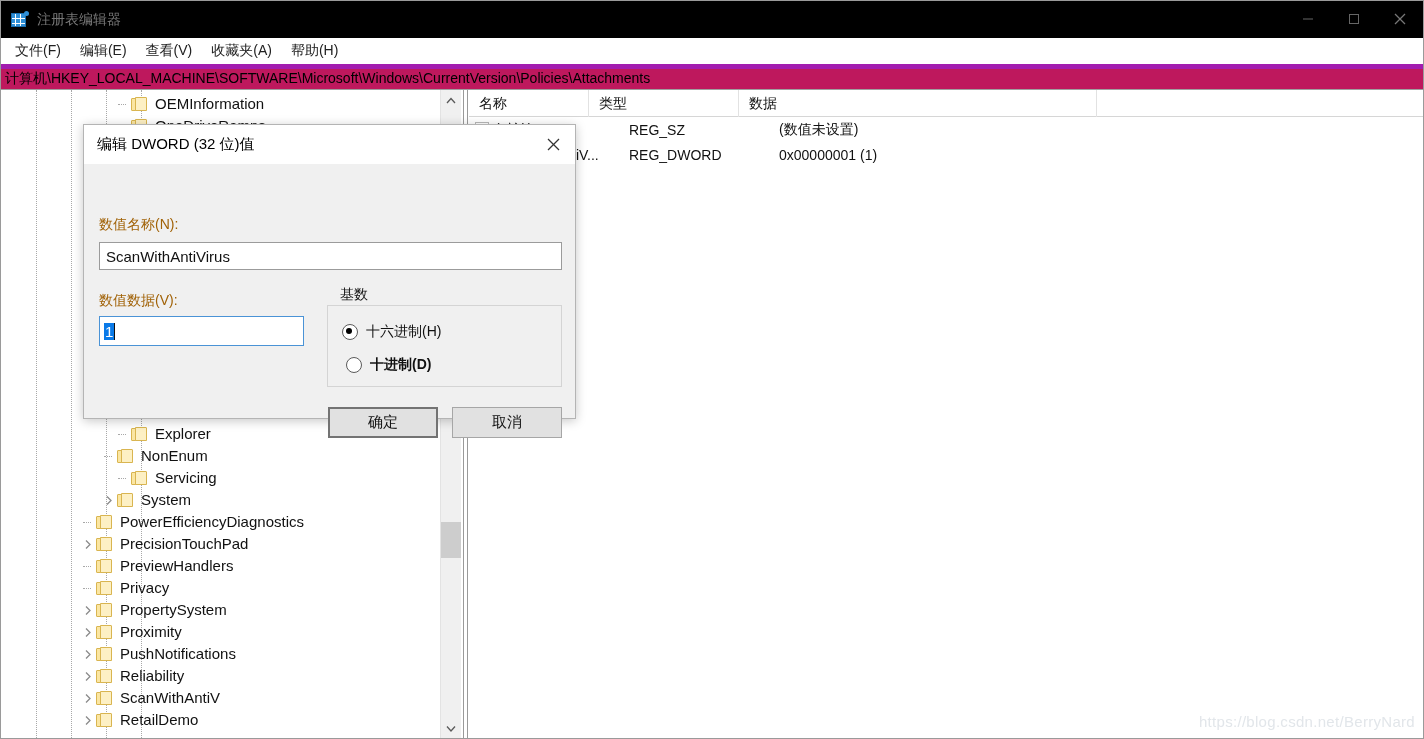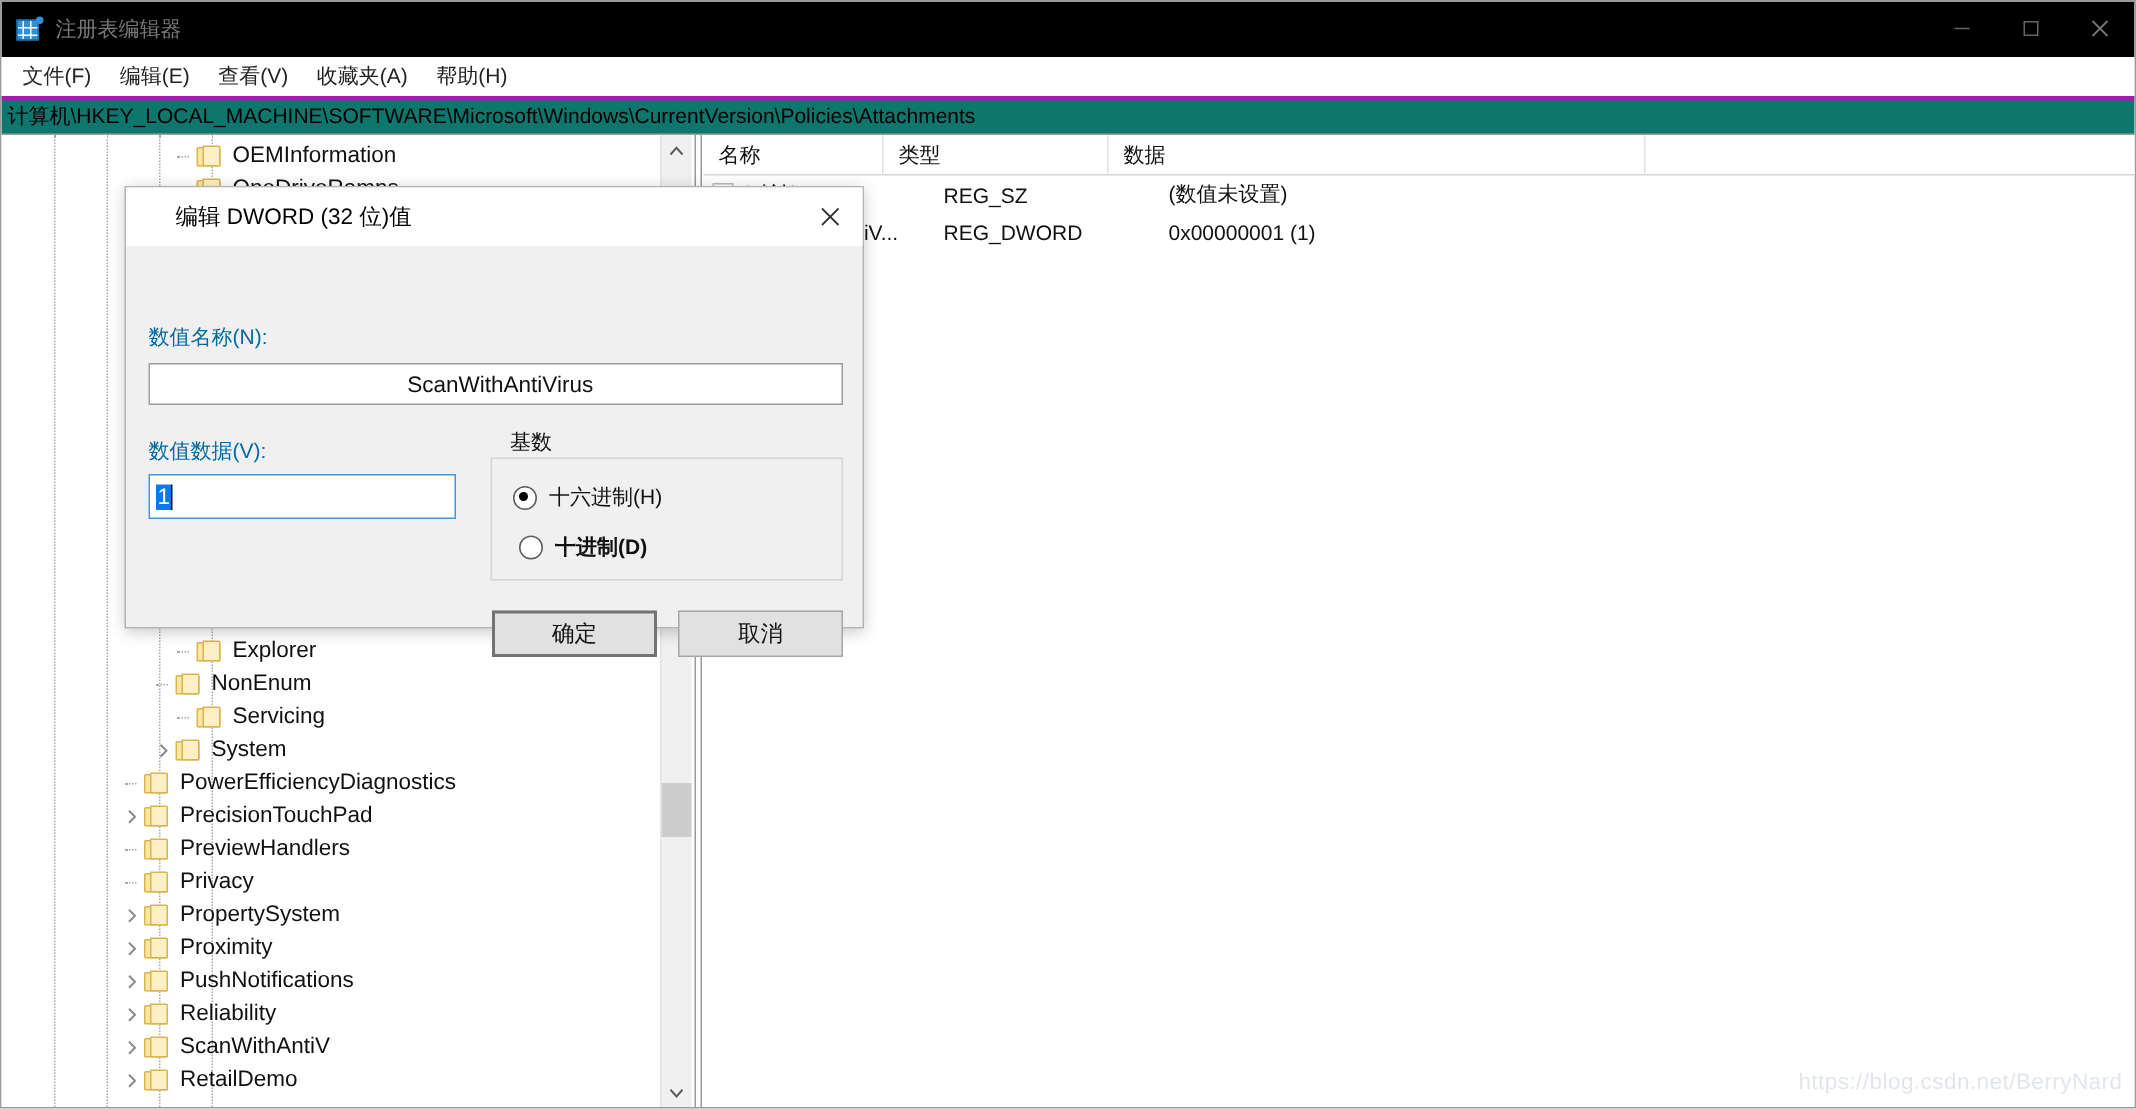--- a/index.html
+++ b/index.html
@@ -112,22 +112,22 @@
     margin-right: 5px;
     white-space: nowrap;
   }
 
   
   .addressbar {
     position: absolute;
     left: 0; top: 63px;
     width: 1422px;
     height: 26px;
-    background: #0f766e;
-    border-top: 3px solid #a21caf;
+    background: #be185d;
+    border-top: 5px solid #a21caf;
     border-bottom: 1px solid #a0a0a0;
     box-sizing: border-box;
     display: flex;
     align-items: center;
     padding-left: 4px;
     text-align: center;
   }
   .address-text {
     font-size: 14px;
     color: #000000;
@@ -342,51 +342,50 @@
     height: 39px;
     background: #ffffff;
     display: flex;
     align-items: center;
     justify-content: space-between;
   }
   .dlg-title {
     font-size: 15px;
     color: #000000;
     padding-left: 13px;
-    margin-left: 20px;
   }
   .dlg-close {
     width: 44px; height: 38px;
     display: flex; align-items: center; justify-content: center;
     color: #333333;
   }
   .dlg-body {
     position: relative;
     height: 255px;
   }
   .field-label {
     position: absolute;
     font-size: 14px;
-    color: #0369a1;
+    color: #a16207;
   }
   .txt-input {
     position: absolute;
     background: #ffffff;
     border: 1px solid #9b9b9b;
     box-sizing: border-box;
     font-size: 15px;
     color: #111111;
     display: flex;
     align-items: center;
     padding-left: 6px;
     font-family: "Liberation Sans", sans-serif;
   }
   #name-input {
     left: 15px; top: 78px;
-    width: 463px; height: 28px; justify-content: center;
+    width: 463px; height: 28px;
   }
   #data-input {
     left: 15px; top: 152px;
     width: 205px; height: 30px;
     border: 1px solid #4a93d6;
     padding-left: 4px;
   }
   .sel-text {
     background: #0a7ae8;
     color: #ffffff;

